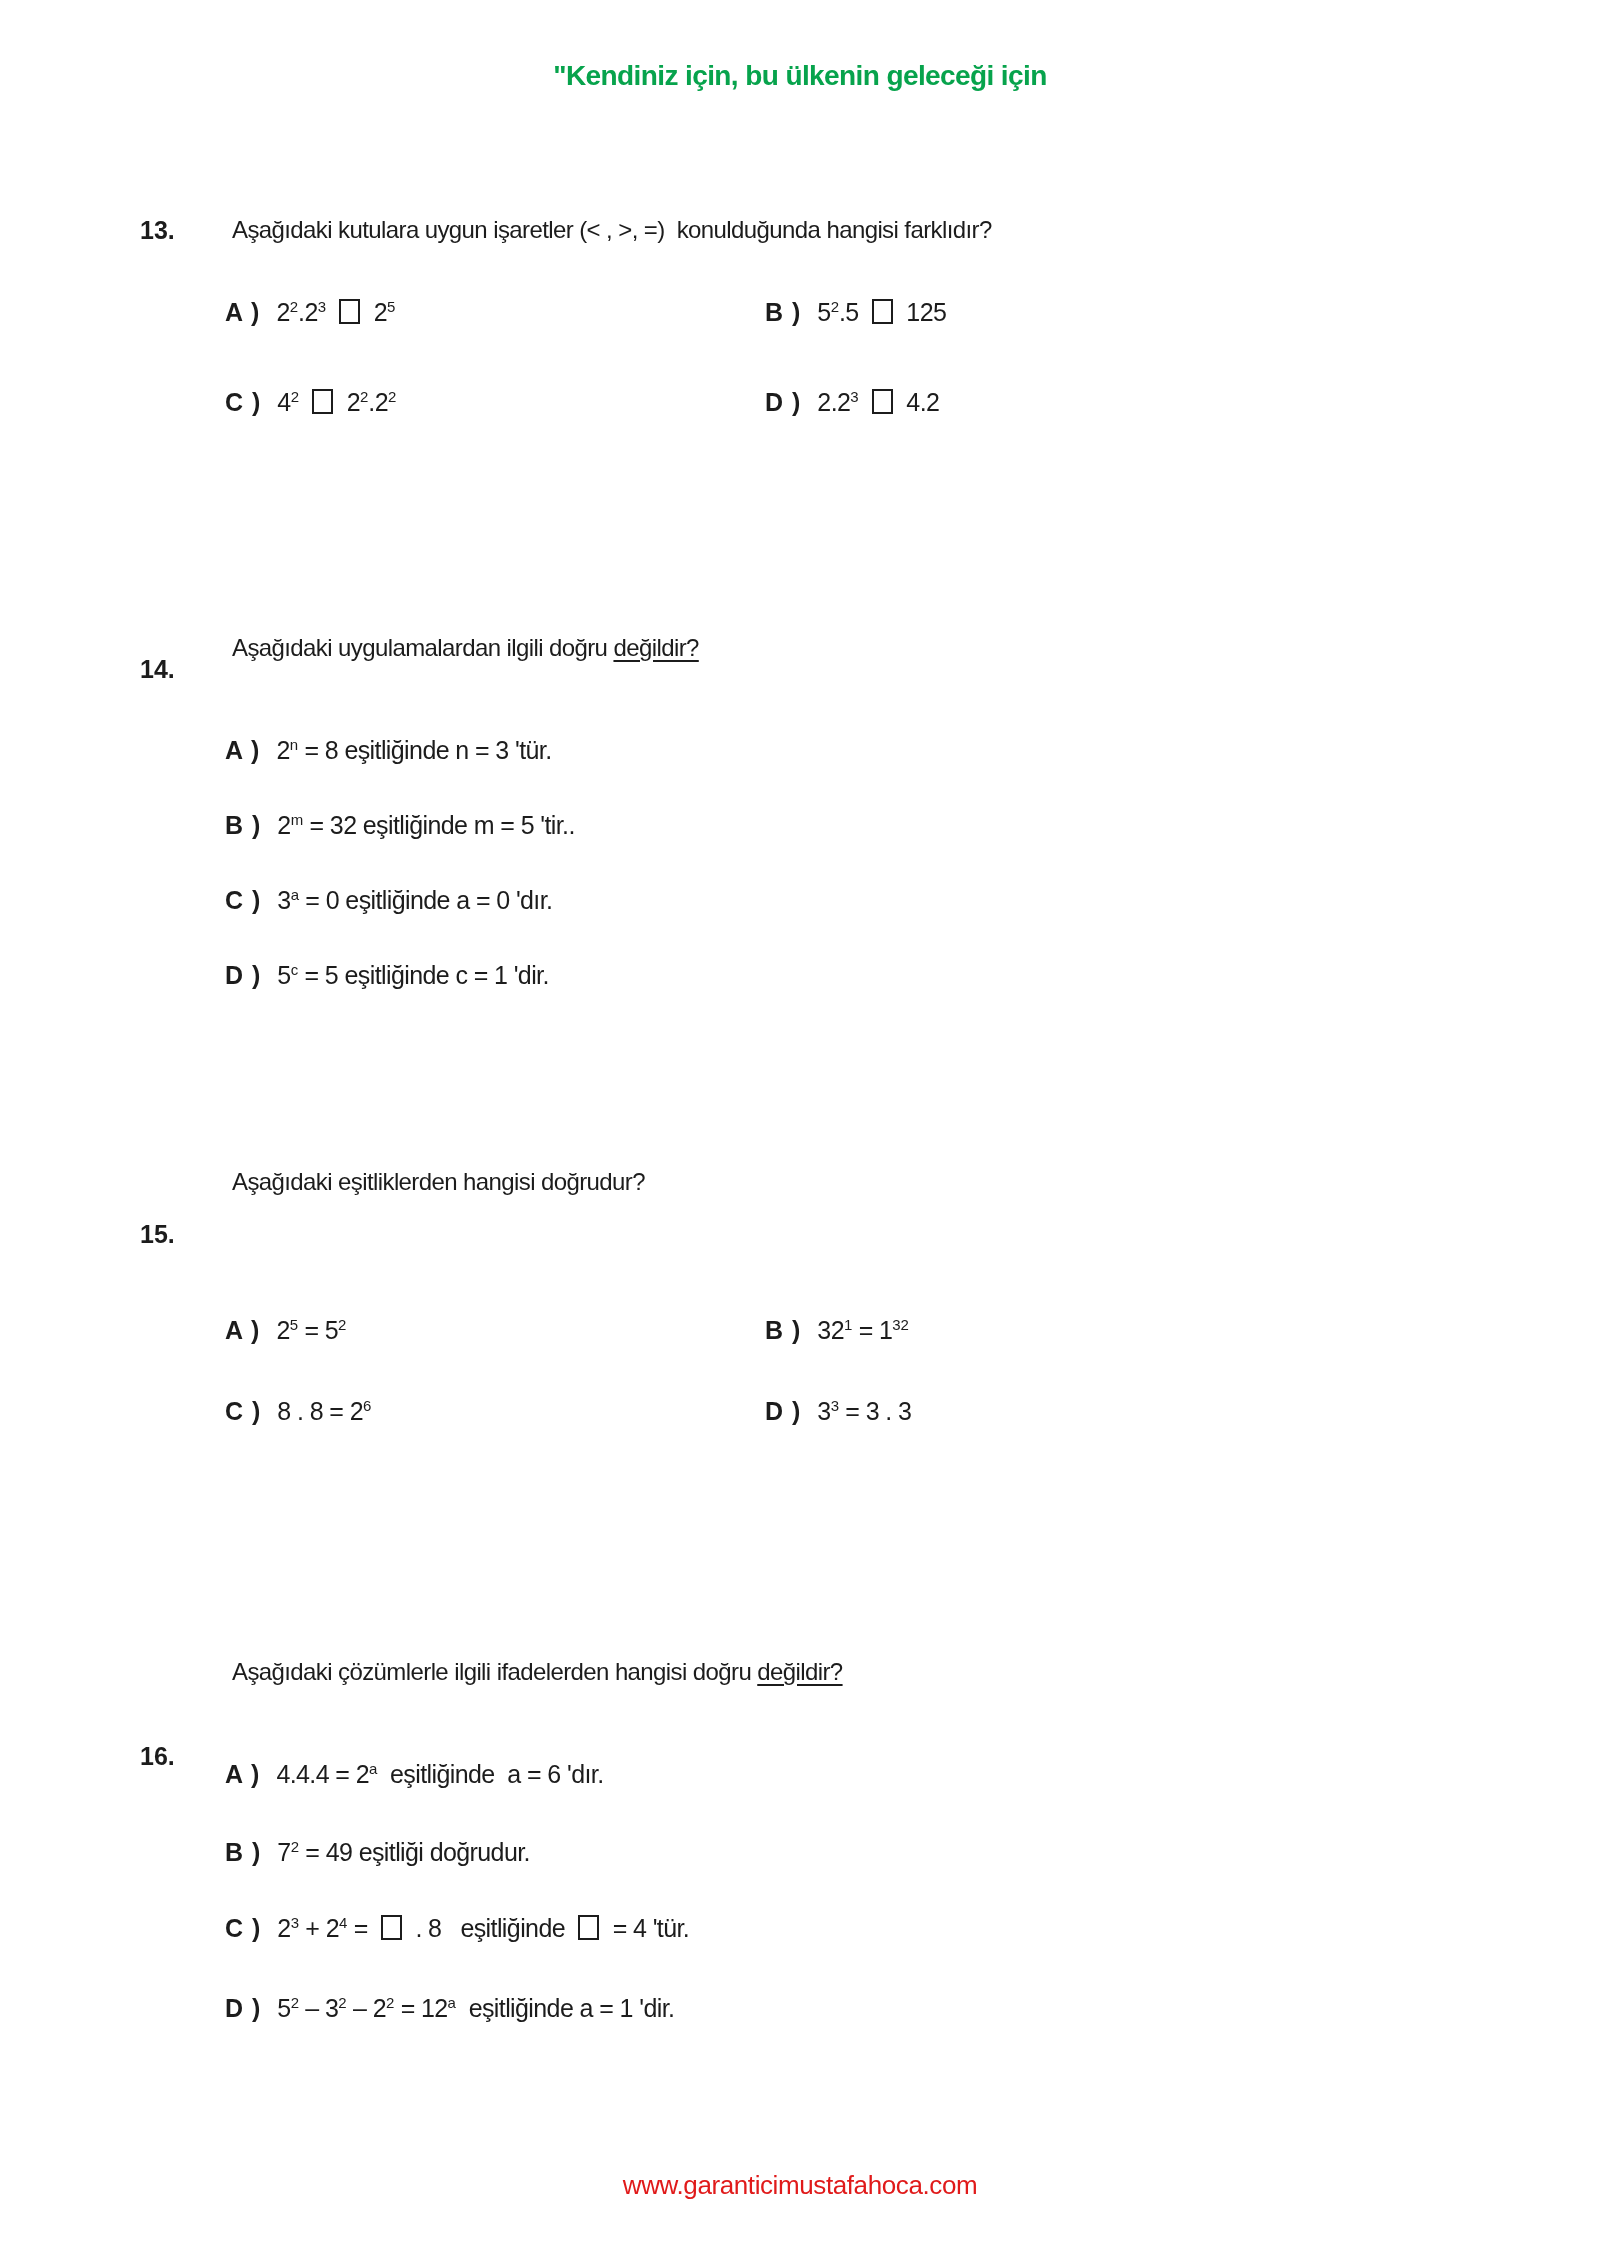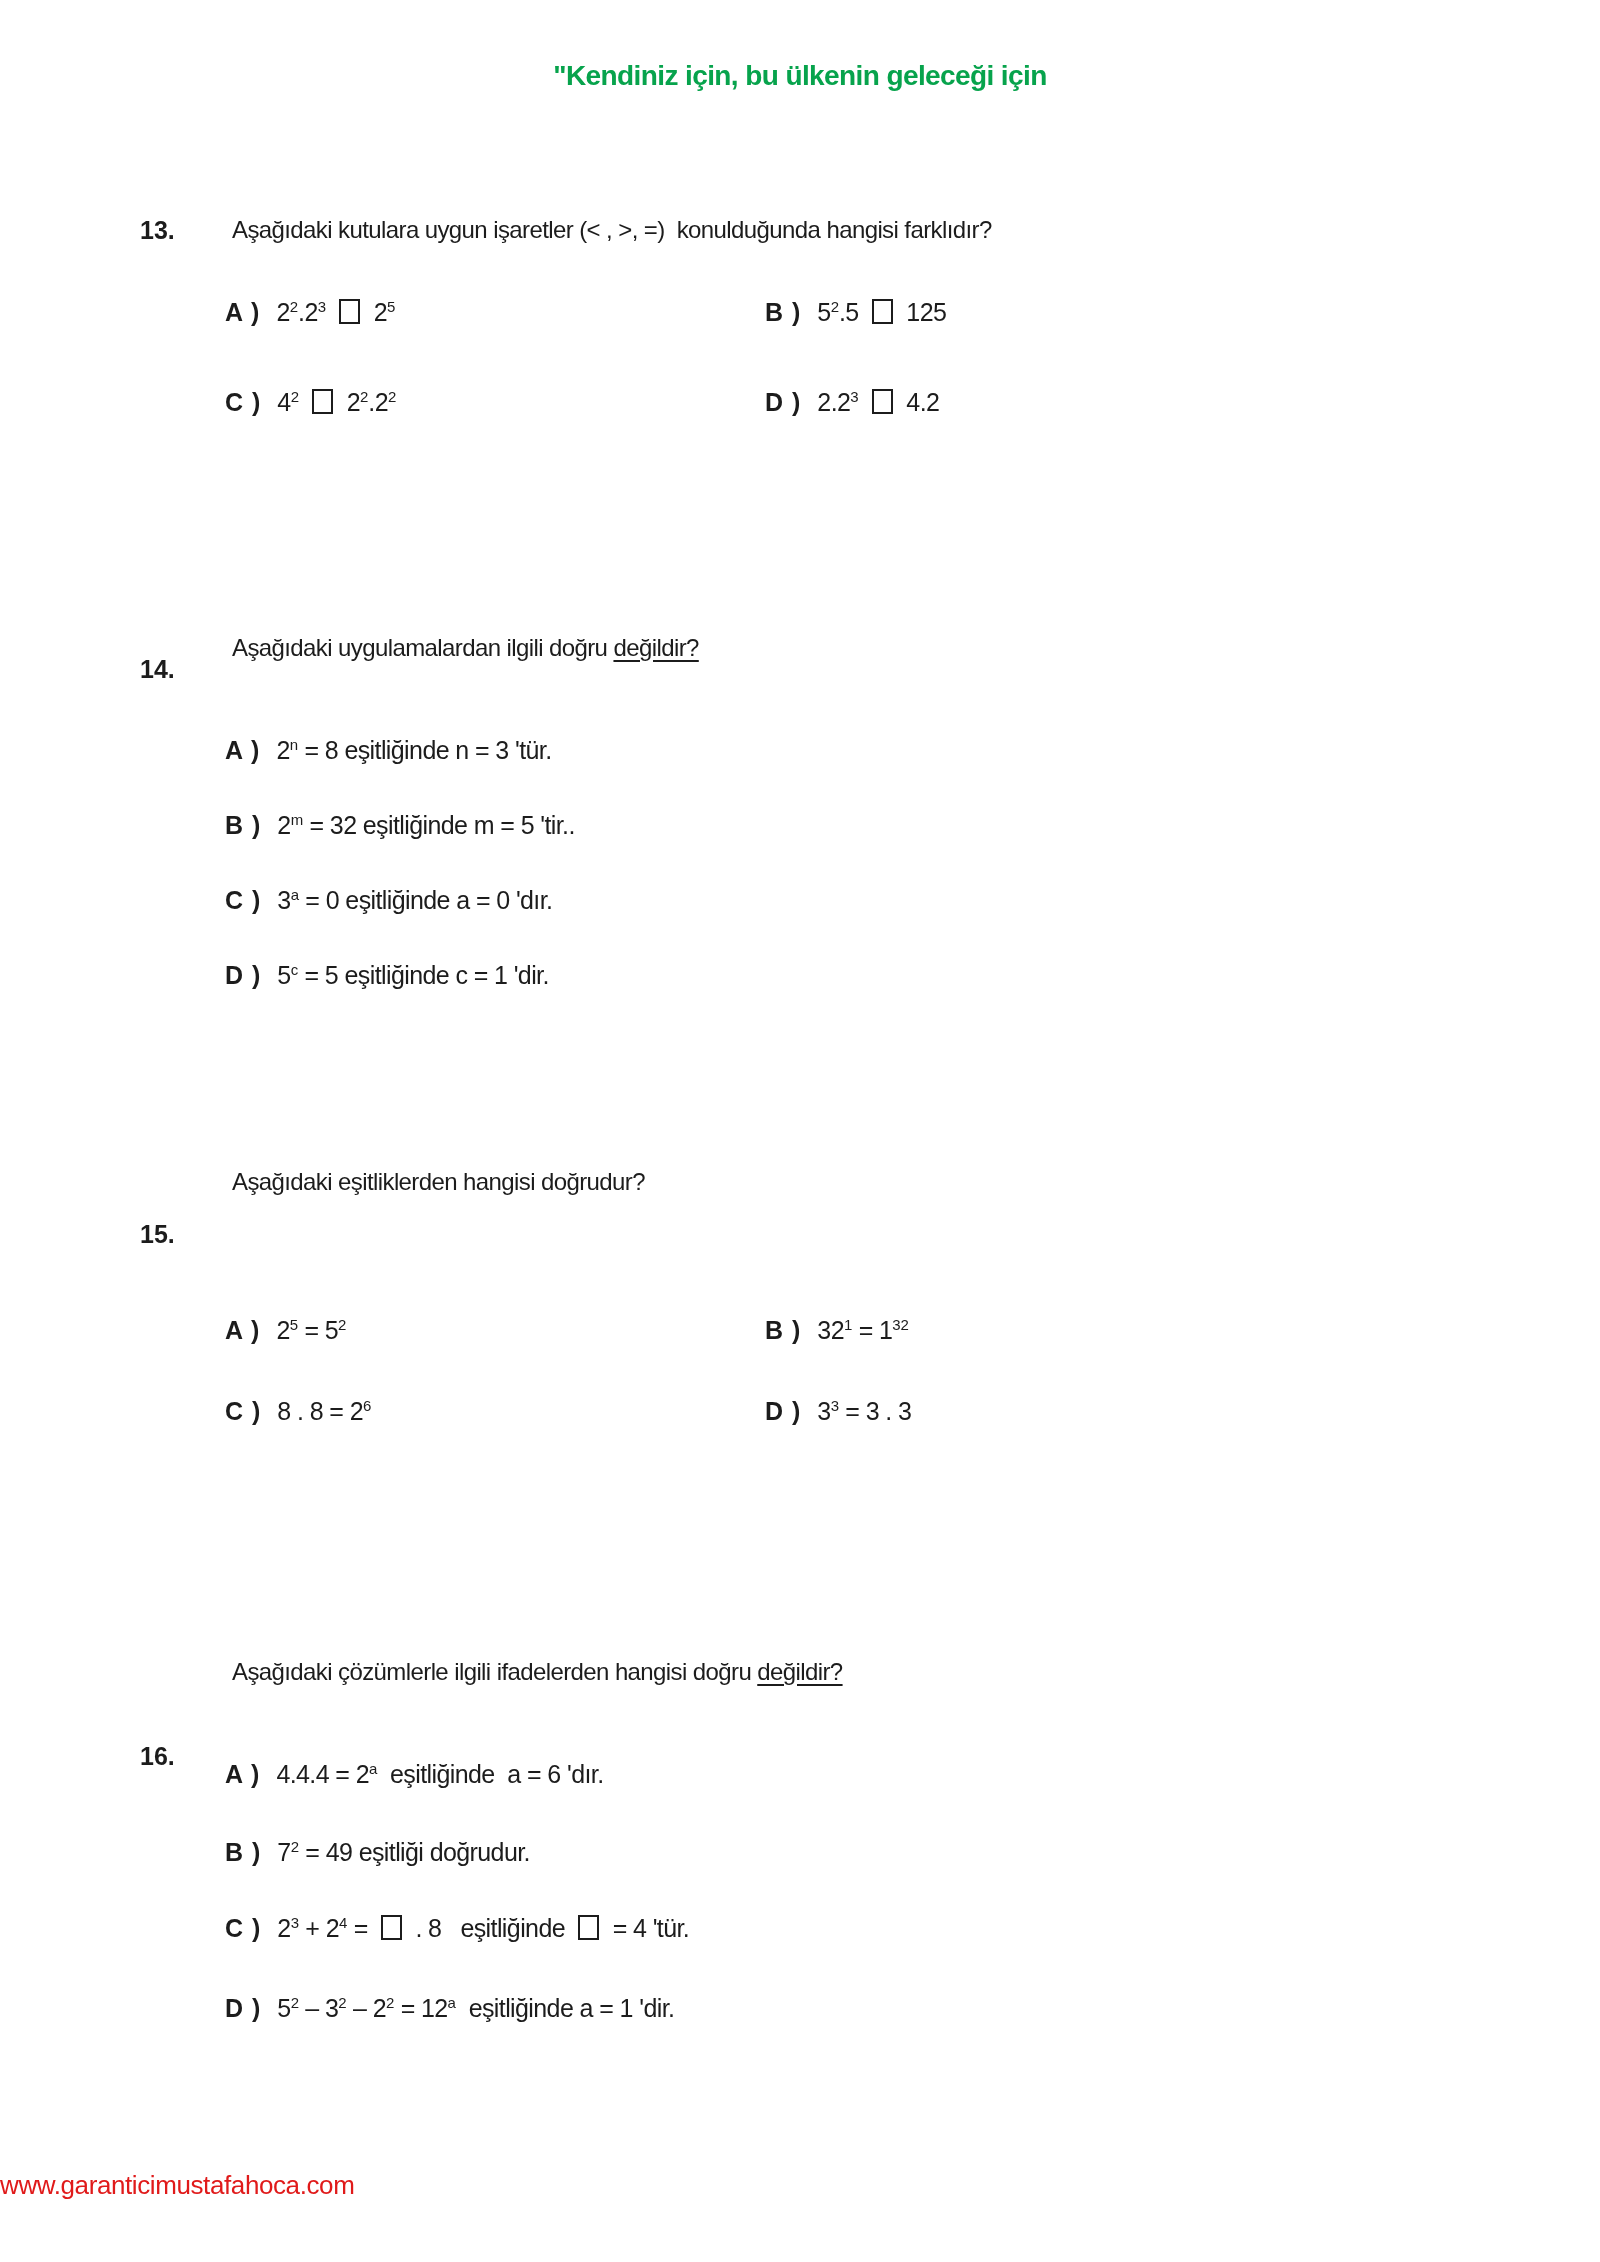--- a/index.html
+++ b/index.html
@@ -64,21 +64,21 @@
     height: 25px;
     border: 2px solid #1c1c1c;
     vertical-align: -3px;
     margin: 0 7px;
   }
   .footer-url {
     position: absolute;
     top: 2170px;
     left: 0;
     width: 100%;
-    text-align: left;
+    text-align: center;
     font-size: 26px;
     letter-spacing: -0.4px;
     color: #e01a1a;
   }
 </style>
 </head>
 <body>
 
 <div class="page">
 

